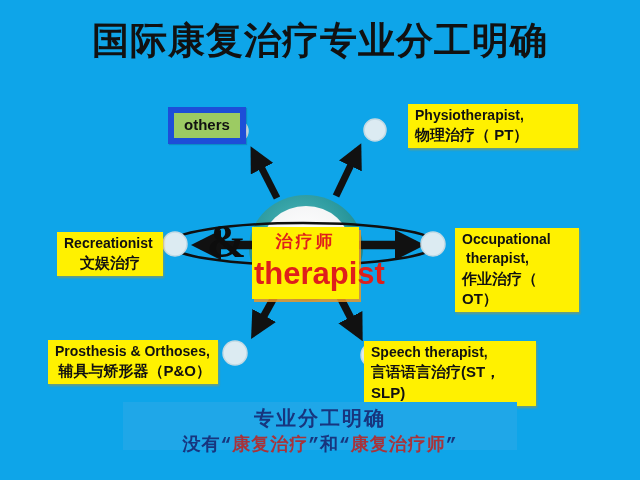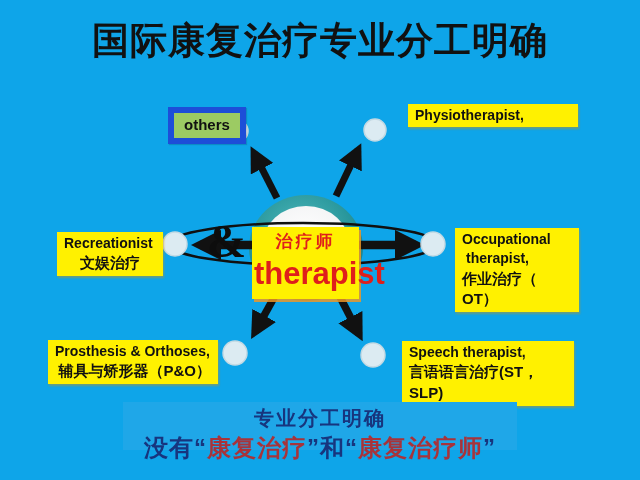--- a/index.html
+++ b/index.html
@@ -19,37 +19,37 @@
   }
   .yellow{background:#FFF100;box-shadow:1px 2px 2px rgba(214,148,0,0.45);}
   .green{background:#9CCB63;border:6px solid #1d4ed8;box-shadow:1px 1px 1px rgba(0,0,0,0.15);}
   .en{font-size:14px;}
   .cn{font-size:15px;}
   .lbl-others{left:168px;top:107px;font-size:15px;padding:2px 10px;}
   .lbl-physio{left:408px;top:104px;width:170px;}
   .lbl-recreation{left:57px;top:232px;width:106px;}
   .lbl-occupational{left:455px;top:228px;width:124px;}
   .lbl-prosthesis{left:48px;top:340px;width:170px;}
-  .lbl-speech{left:402px;top:341px;width:172px;}
+  .lbl-speech{left:364px;top:341px;width:172px;}
   .lbl-center{
     left:252px;top:227px;width:107px;text-align:center;
     box-shadow:2px 3px 0 rgba(235,150,40,0.85);padding:3px 2px;
   }
   .lbl-center .c1{font-size:17px;color:#DF1F1B;letter-spacing:3px;}
   .lbl-center .c2{font-size:31px;color:#DF1F1B;letter-spacing:0;}
   .amp{
     position:absolute;left:207px;top:214px;font-size:47px;font-weight:700;
     color:#0d0d0d;font-family:"Liberation Serif","DejaVu Serif",serif;
   }
   .banner{
     position:absolute;left:123px;top:402px;width:394px;height:48px;
     background:#1FA7E8;text-align:center;box-sizing:border-box;padding-top:3px;
   }
   .banner .b1{font-size:20px;font-weight:700;color:#17357E;letter-spacing:2px;}
-  .banner .b2{font-size:24px;font-weight:700;letter-spacing:1px;white-space:nowrap;}
+  .banner .b2{font-size:18px;font-weight:700;letter-spacing:1px;white-space:nowrap;font-family:Liberation Mono, monospace;}
   .navy{color:#17357E;}
   .red{color:#A8333A;}
 </style>
 </head>
 <body>
 
 <div class="slide">
 
   <h1 class="title">国际康复治疗专业分工明确</h1>
 
@@ -92,20 +92,21 @@
   </svg>
 
   <div class="amp">&amp;</div>
 
   <div class="label green lbl-others">
     <span>others</span>
   </div>
 
   <div class="label yellow lbl-physio">
     <div class="en">Physiotherapist,</div>
+    <div class="cn">物理治疗（ PT）</div>
   </div>
 
   <div class="label yellow lbl-recreation">
     <div class="en">Recreationist</div>
     <div class="cn" style="text-align:center;">文娱治疗</div>
   </div>
 
   <div class="label yellow lbl-occupational">
     <div class="en">Occupational</div>
     <div class="en" style="padding-left:4px;">therapist,</div>

